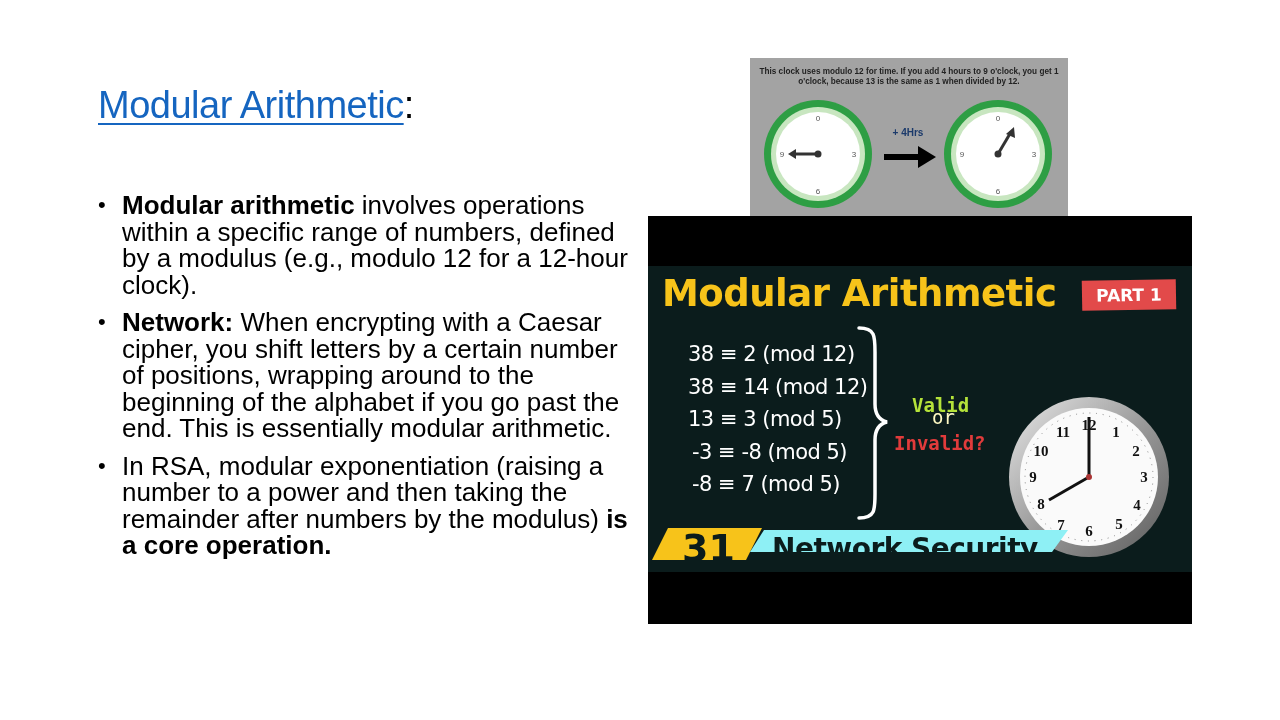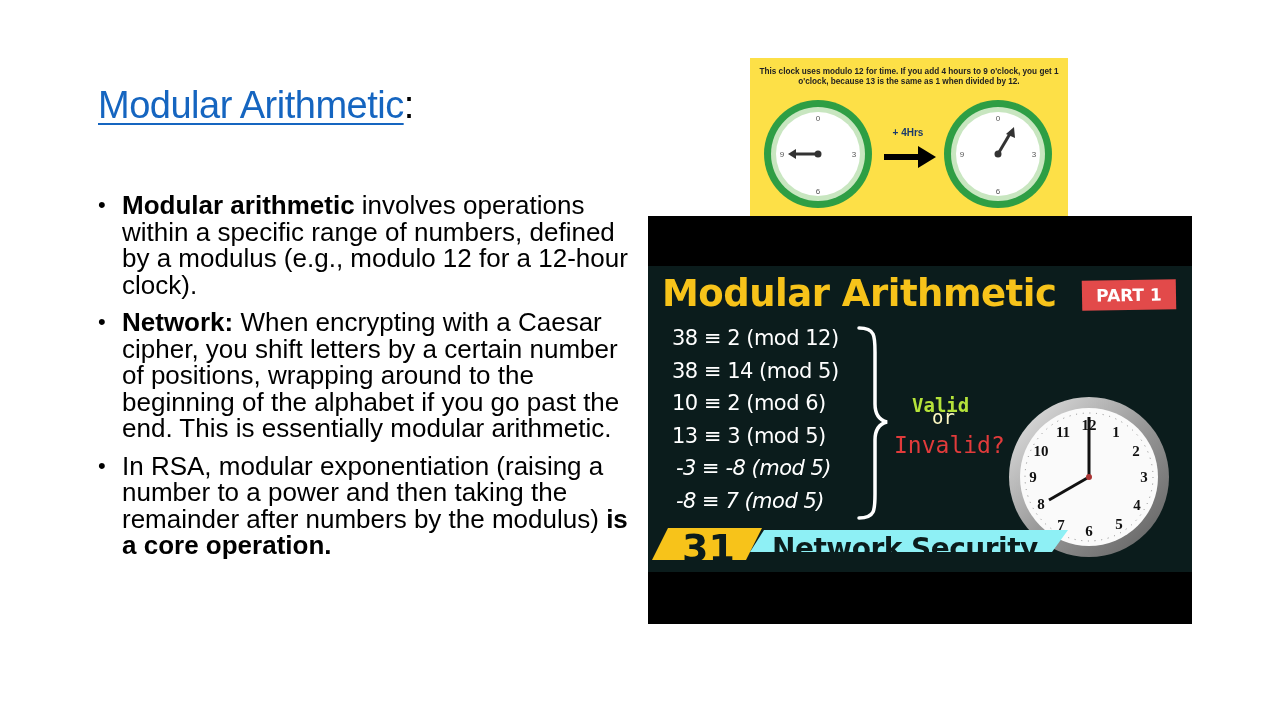--- a/index.html
+++ b/index.html
@@ -26,47 +26,47 @@
   }
   .bullets li { position: relative; padding-left: 26px; margin-bottom: 11px; }
   .bullets li .dot {
     position: absolute; left: 2px; top: 0; font-size: 22px;
   }
   .bullets b { font-weight: bold; }
 
   
   .clock-img {
     position: absolute; left: 750px; top: 58px; width: 318px; height: 158px;
-    background: #fde047;
+    background: #a3a3a3;
   }
   .clock-caption {
     position: absolute; left: 0; top: 9px; width: 318px; text-align: center;
     font-size: 8.2px; line-height: 10px; color: #222; font-weight: bold;
   }
 
   
   .video { position: absolute; left: 648px; top: 216px; width: 544px; height: 408px; background: #000; }
   .video-inner { position: absolute; left: 0; top: 50px; width: 544px; height: 306px; background: #0b1c1c; overflow: hidden; }
   .v-title {
     position: absolute; left: 14px; top: 6px; font-size: 37px; font-weight: bold; color: #f7c31a;
     font-family: "DejaVu Sans", sans-serif; letter-spacing: -0.5px; white-space: nowrap;
   }
   .part-badge {
     position: absolute; left: 434px; top: 14px; width: 94px; height: 30px;
     background: #e24a4a; color: #fff; font-weight: bold; font-size: 17px;
     text-align: center; line-height: 30px; transform: rotate(-1deg);
     font-family: "DejaVu Sans", sans-serif;
   }
-  .equations { position: absolute; left: 24px; top: 56px; margin: 0; padding: 0; list-style: none; }
+  .equations { position: absolute; left: 24px; top: 56px; margin: 16px; padding: 0; list-style: none; }
   .equations li { color: #fff; font-size: 21px; line-height: 32.5px; white-space: nowrap; font-family: "DejaVu Sans", sans-serif; letter-spacing: -0.5px; }
-  .equations li.indent { padding-left: 4px; font-style: italic; }
+  .equations li.indent { padding-left: 4px; }
   .brace { position: absolute; left: 205px; top: 56px; }
   .q-valid { position: absolute; left: 264px; top: 114px; color: #b5e33a; font-family: "DejaVu Sans Mono", monospace; font-weight: bold; font-size: 19px; margin-top: 14px; }
   .q-or { position: absolute; left: 284px; top: 140px; color: #fef9c3; font-family: "DejaVu Sans Mono", monospace; font-size: 19px; }
-  .q-invalid { position: absolute; left: 246px; top: 166px; color: #e13b3b; font-family: "DejaVu Sans Mono", monospace; font-weight: normal; font-size: 23px; }
+  .q-invalid { position: absolute; left: 246px; top: 166px; color: #e13b3b; font-family: "DejaVu Sans Mono", monospace; font-weight: bold; font-size: 19px; }
   .analog-clock { position: absolute; left: 356px; top: 126px; }
 
   .num-tag {
     position: absolute; left: 4px; top: 262px; width: 110px; height: 32px; background: #f7c31a;
     clip-path: polygon(16px 0, 110px 0, 94px 100%, 0 100%);
   }
   .num-tag span { position: absolute; left: 30px; top: -2px; font-size: 38px; font-weight: bold; color: #0b1c1c; font-family: "DejaVu Sans", sans-serif; }
   .series-tag {
     position: absolute; left: 102px; top: 264px; width: 318px; height: 22px; background: #8ef0f5;
     clip-path: polygon(14px 0, 318px 0, 302px 100%, 0 100%);
@@ -133,22 +133,21 @@
     </svg>
   </div>
 
   <div class="video">
     <div class="video-inner">
       <div class="v-title">Modular Arithmetic</div>
       <div class="part-badge">PART 1</div>
 
       <ul class="equations">
         <li>38 ≡ 2 (mod 12)</li>
-        <li>38 ≡ 14 (mod 5)</li>
-        <li>10 ≡ 2 (mod 6)</li>
+        <li>38 ≡ 14 (mod 12)</li>
         <li>13 ≡ 3 (mod 5)</li>
         <li class="indent">-3 ≡ -8 (mod 5)</li>
         <li class="indent">-8 ≡ 7 (mod 5)</li>
       </ul>
 
       <svg class="brace" width="40" height="200">
         <path d="M6,6 C22,6 22,14 22,30 L22,82 C22,92 26,98 34,100 C26,102 22,108 22,118 L22,172 C22,188 22,196 6,196" fill="none" stroke="#ffffff" stroke-width="3.5" stroke-linecap="round"></path>
       </svg>
 
       <div class="q-valid">Valid</div>

